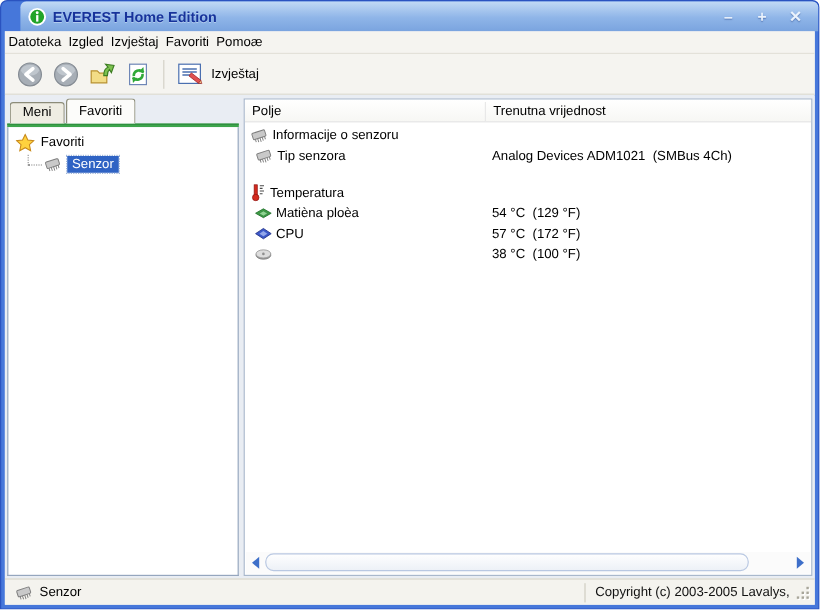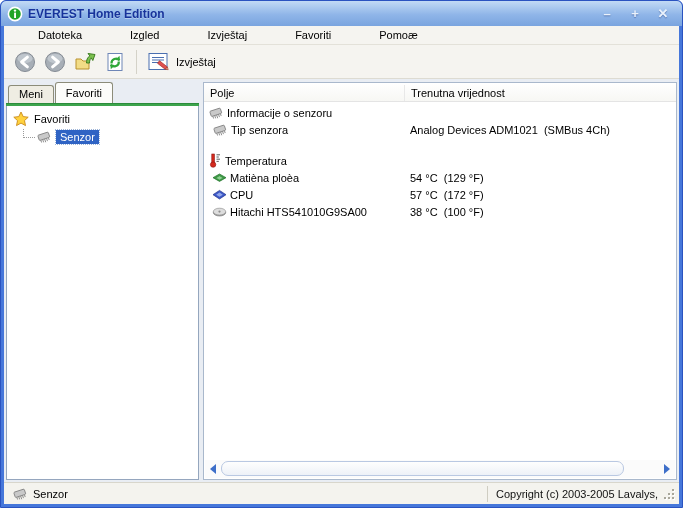--- a/index.html
+++ b/index.html
@@ -9,21 +9,21 @@
   .window {
     position:relative; width:683px; height:508px;
     background:#4677DA;
     border:1px solid #2A53C0;
     border-radius:6px 6px 0 0;
     overflow:hidden;
   }
 
   
   .titlebar {
-    position:absolute; left:0; top:0; right:0; height:25px;
+    position:absolute; left:16px; top:0; right:0; height:25px;
     background:linear-gradient(#C2DAF5, #8FB5E8 55%, #7AA4DF);
     border-radius:5px 5px 0 0;
     display:flex; align-items:center; padding:0 8px 0 6px;
   }
   .titlebar .app-icon { width:16px; height:16px; margin-right:5px; flex:0 0 auto; }
   .titlebar .title {
     color:#17339B; font-weight:bold; font-size:12px; flex:1 1 auto;
     text-shadow:0 1px 0 rgba(255,255,255,0.35);
   }
   .win-btn {
@@ -35,21 +35,21 @@
   
   .client {
     position:absolute; left:3px; right:3px; top:25px; bottom:3px;
     background:#E9EDF3; overflow:hidden;
   }
 
   .menubar {
     height:19px; background:#F5F4F0; border-bottom:1px solid #E3E1D9;
     display:flex; align-items:center; font-size:11px; color:#000;
   }
-  .menu-item { padding:2px 14px;margin-left:20px; }
+  .menu-item { padding:2px 3px; }
 
   .toolbar {
     height:34px; background:#F5F4F0; border-bottom:1px solid #DDDBD2;
     display:flex; align-items:center; padding:0 6px;
   }
   .tb-btn { width:30px; height:28px; display:flex; align-items:center; justify-content:center; }
   .tb-sep { width:1px; height:24px; background:#D4D2C8; margin:0 6px; }
   .tb-report { display:flex; align-items:center; padding:2px 8px 2px 4px; font-size:11px; color:#000; }
   .tb-report svg { margin-right:5px; }
 
@@ -302,21 +302,20 @@
             <span class="cell-value">57 °C  (172 °F)</span>
           </div>
 
           <div class="row item">
             <span class="cell-label">
               <svg class="icon" width="15" height="14" viewBox="0 0 15 14">
                 <ellipse cx="7.5" cy="7.6" rx="6.2" ry="3.4" fill="#A8A8A8" stroke="#6E6E6E" stroke-width="0.6"></ellipse>
                 <ellipse cx="7.5" cy="6.6" rx="6.2" ry="3.4" fill="#DDDDDD" stroke="#8A8A8A" stroke-width="0.6"></ellipse>
                 <circle cx="7.5" cy="6.6" r="1.1" fill="#8E8E8E"></circle>
               </svg>
-              <span>Hitachi HTS541010G9SA00</span>
             </span>
             <span class="cell-value">38 °C  (100 °F)</span>
           </div>
 
         </div>
 
         <div class="hscroll">
           <span class="hs-arrow">
               <span class="tri-left"></span>
             </span>

